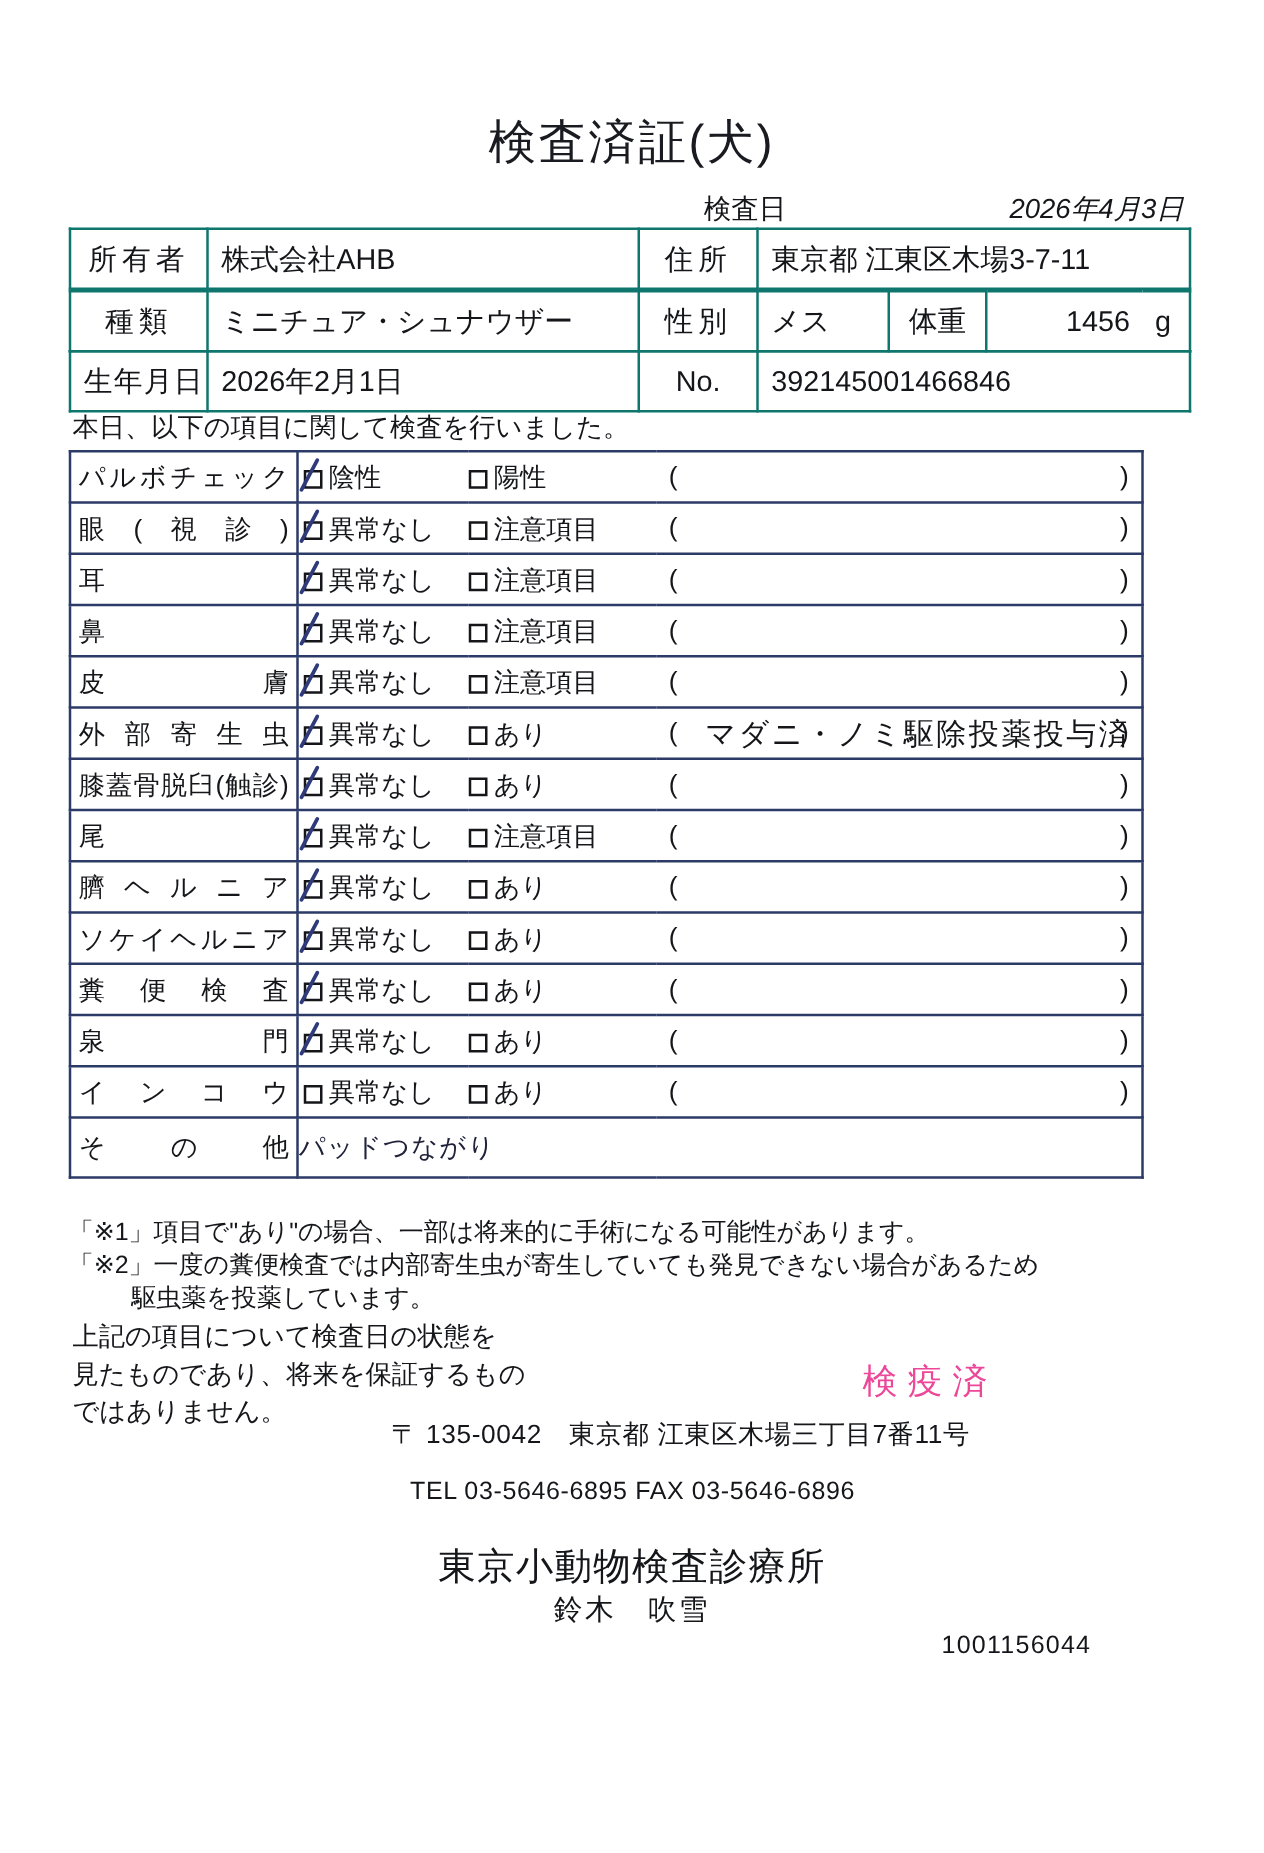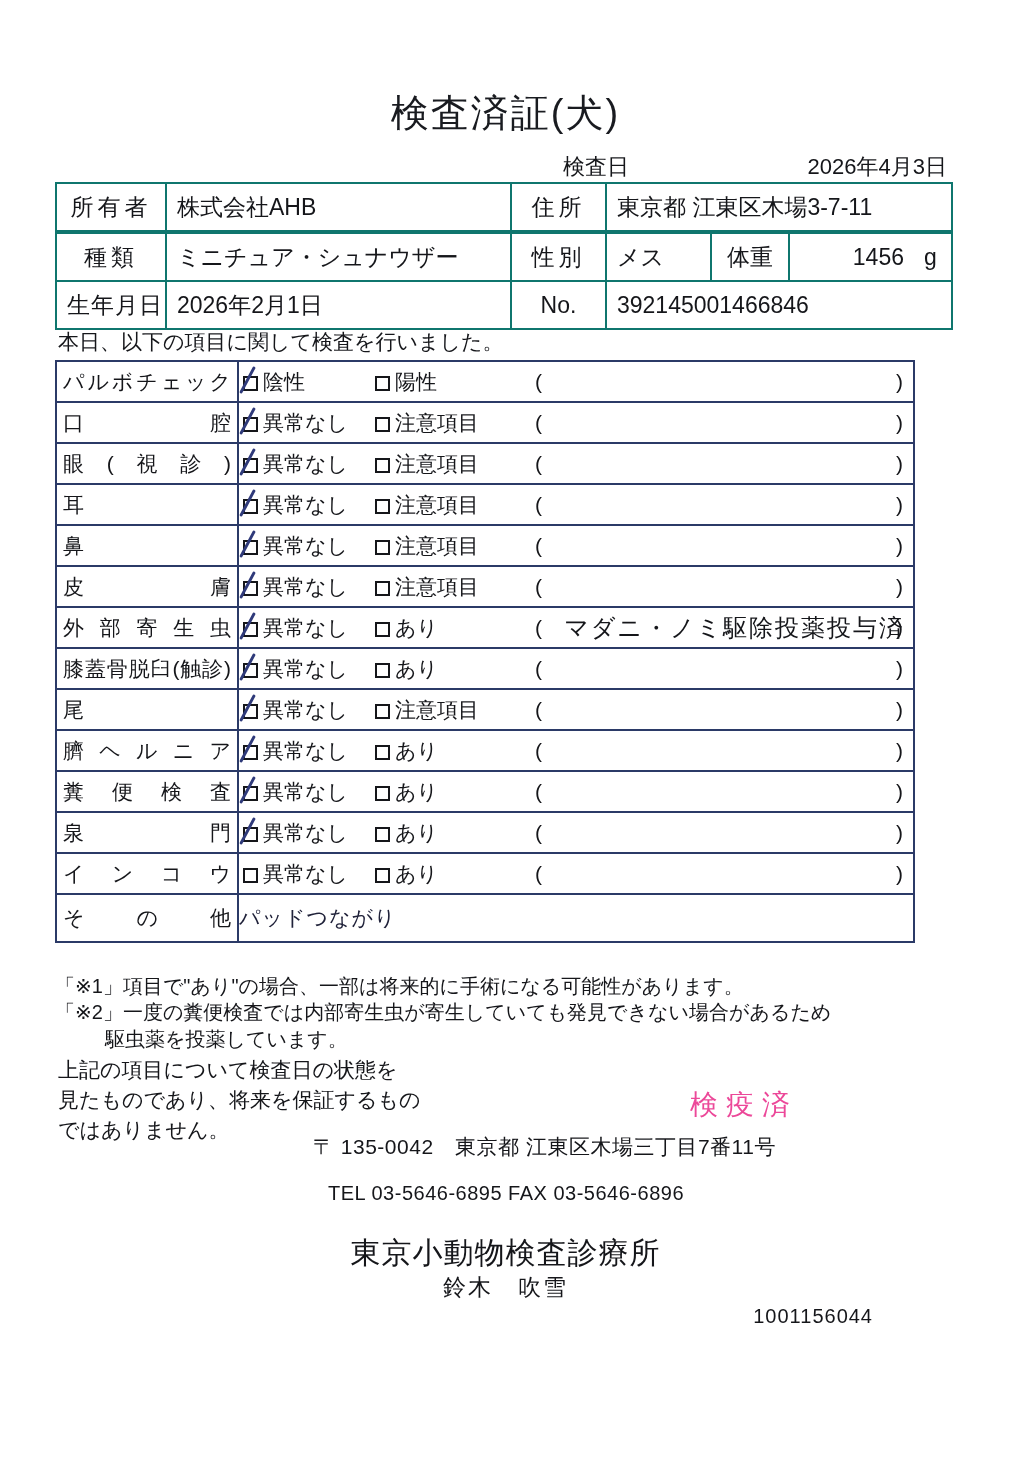--- a/index.html
+++ b/index.html
@@ -45,20 +45,21 @@
   .examdate-label {
     position: absolute;
     left: 508px;
     top: 0;
   }
   .examdate-value {
     position: absolute;
     right: 8px;
     top: 0;
     text-align: center;
+    font-style: italic;
   }
 
   
   .hdr-table {
     position: absolute;
     left: 55px;
     width: 898px;
     border-collapse: collapse;
     table-layout: fixed;
   }
@@ -310,101 +311,101 @@
           <td class="item-name">パルボチェック</td>
           <td class="opt-a"><span class="cb checked"></span><span class="opt-label">陰性</span></td>
           <td class="opt-b"><span class="cb"></span><span class="opt-label">陽性</span></td>
           <td class="paren">
             <span class="paren-open">(</span>
             <span class="paren-text"></span>
             <span class="paren-close">)</span>
           </td>
         </tr>
         <tr>
-          <td class="item-name">口腔</td>
+          <td class="item-name">眼(視診)</td>
           <td class="opt-a"><span class="cb checked"></span><span class="opt-label">異常なし</span></td>
           <td class="opt-b"><span class="cb"></span><span class="opt-label">注意項目</span></td>
           <td class="paren">
             <span class="paren-open">(</span>
             <span class="paren-text"></span>
             <span class="paren-close">)</span>
           </td>
         </tr>
         <tr>
-          <td class="item-name">眼(視診)</td>
+          <td class="item-name">耳</td>
           <td class="opt-a"><span class="cb checked"></span><span class="opt-label">異常なし</span></td>
           <td class="opt-b"><span class="cb"></span><span class="opt-label">注意項目</span></td>
           <td class="paren">
             <span class="paren-open">(</span>
             <span class="paren-text"></span>
             <span class="paren-close">)</span>
           </td>
         </tr>
         <tr>
-          <td class="item-name">耳</td>
+          <td class="item-name">鼻</td>
           <td class="opt-a"><span class="cb checked"></span><span class="opt-label">異常なし</span></td>
           <td class="opt-b"><span class="cb"></span><span class="opt-label">注意項目</span></td>
           <td class="paren">
             <span class="paren-open">(</span>
             <span class="paren-text"></span>
             <span class="paren-close">)</span>
           </td>
         </tr>
         <tr>
-          <td class="item-name">鼻</td>
+          <td class="item-name">皮膚</td>
           <td class="opt-a"><span class="cb checked"></span><span class="opt-label">異常なし</span></td>
           <td class="opt-b"><span class="cb"></span><span class="opt-label">注意項目</span></td>
           <td class="paren">
             <span class="paren-open">(</span>
             <span class="paren-text"></span>
             <span class="paren-close">)</span>
           </td>
         </tr>
         <tr>
-          <td class="item-name">皮膚</td>
+          <td class="item-name">外部寄生虫</td>
+          <td class="opt-a"><span class="cb checked"></span><span class="opt-label">異常なし</span></td>
+          <td class="opt-b"><span class="cb"></span><span class="opt-label">あり</span></td>
+          <td class="paren">
+            <span class="paren-open">(</span>
+            <span class="paren-text">マダニ・ノミ駆除投薬投与済</span>
+            <span class="paren-close">)</span>
+          </td>
+        </tr>
+        <tr>
+          <td class="item-name">膝蓋骨脱臼(触診)</td>
+          <td class="opt-a"><span class="cb checked"></span><span class="opt-label">異常なし</span></td>
+          <td class="opt-b"><span class="cb"></span><span class="opt-label">あり</span></td>
+          <td class="paren">
+            <span class="paren-open">(</span>
+            <span class="paren-text"></span>
+            <span class="paren-close">)</span>
+          </td>
+        </tr>
+        <tr>
+          <td class="item-name">尾</td>
           <td class="opt-a"><span class="cb checked"></span><span class="opt-label">異常なし</span></td>
           <td class="opt-b"><span class="cb"></span><span class="opt-label">注意項目</span></td>
           <td class="paren">
             <span class="paren-open">(</span>
             <span class="paren-text"></span>
             <span class="paren-close">)</span>
           </td>
         </tr>
         <tr>
-          <td class="item-name">外部寄生虫</td>
-          <td class="opt-a"><span class="cb checked"></span><span class="opt-label">異常なし</span></td>
-          <td class="opt-b"><span class="cb"></span><span class="opt-label">あり</span></td>
-          <td class="paren">
-            <span class="paren-open">(</span>
-            <span class="paren-text">マダニ・ノミ駆除投薬投与済</span>
-            <span class="paren-close">)</span>
-          </td>
-        </tr>
-        <tr>
-          <td class="item-name">膝蓋骨脱臼(触診)</td>
-          <td class="opt-a"><span class="cb checked"></span><span class="opt-label">異常なし</span></td>
-          <td class="opt-b"><span class="cb"></span><span class="opt-label">あり</span></td>
-          <td class="paren">
-            <span class="paren-open">(</span>
-            <span class="paren-text"></span>
-            <span class="paren-close">)</span>
-          </td>
-        </tr>
-        <tr>
-          <td class="item-name">尾</td>
-          <td class="opt-a"><span class="cb checked"></span><span class="opt-label">異常なし</span></td>
-          <td class="opt-b"><span class="cb"></span><span class="opt-label">注意項目</span></td>
-          <td class="paren">
-            <span class="paren-open">(</span>
-            <span class="paren-text"></span>
-            <span class="paren-close">)</span>
-          </td>
-        </tr>
-        <tr>
           <td class="item-name">臍ヘルニア</td>
+          <td class="opt-a"><span class="cb checked"></span><span class="opt-label">異常なし</span></td>
+          <td class="opt-b"><span class="cb"></span><span class="opt-label">あり</span></td>
+          <td class="paren">
+            <span class="paren-open">(</span>
+            <span class="paren-text"></span>
+            <span class="paren-close">)</span>
+          </td>
+        </tr>
+        <tr>
+          <td class="item-name">ソケイヘルニア</td>
           <td class="opt-a"><span class="cb checked"></span><span class="opt-label">異常なし</span></td>
           <td class="opt-b"><span class="cb"></span><span class="opt-label">あり</span></td>
           <td class="paren">
             <span class="paren-open">(</span>
             <span class="paren-text"></span>
             <span class="paren-close">)</span>
           </td>
         </tr>
         <tr>
           <td class="item-name">糞便検査</td>

